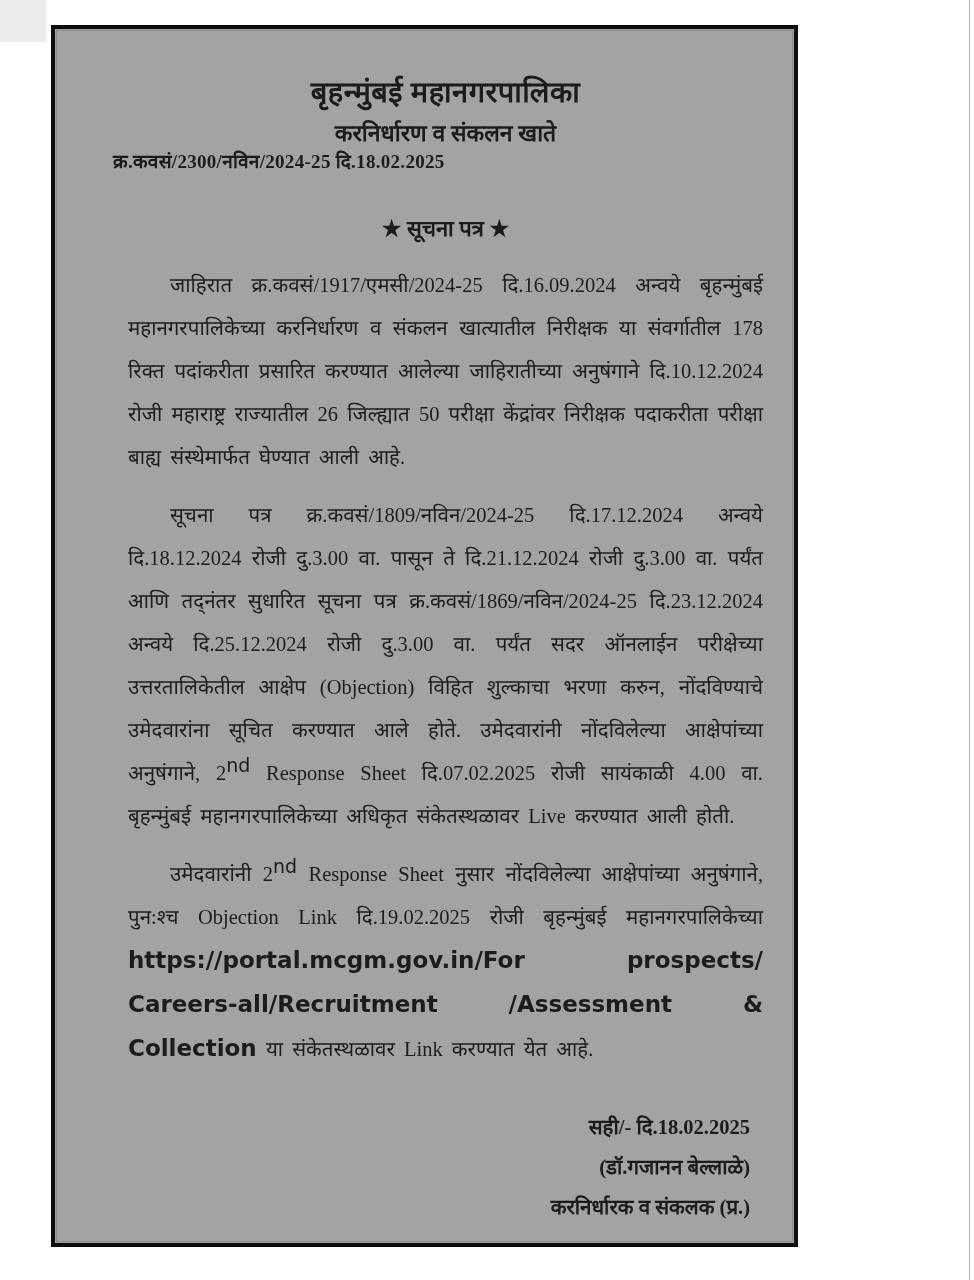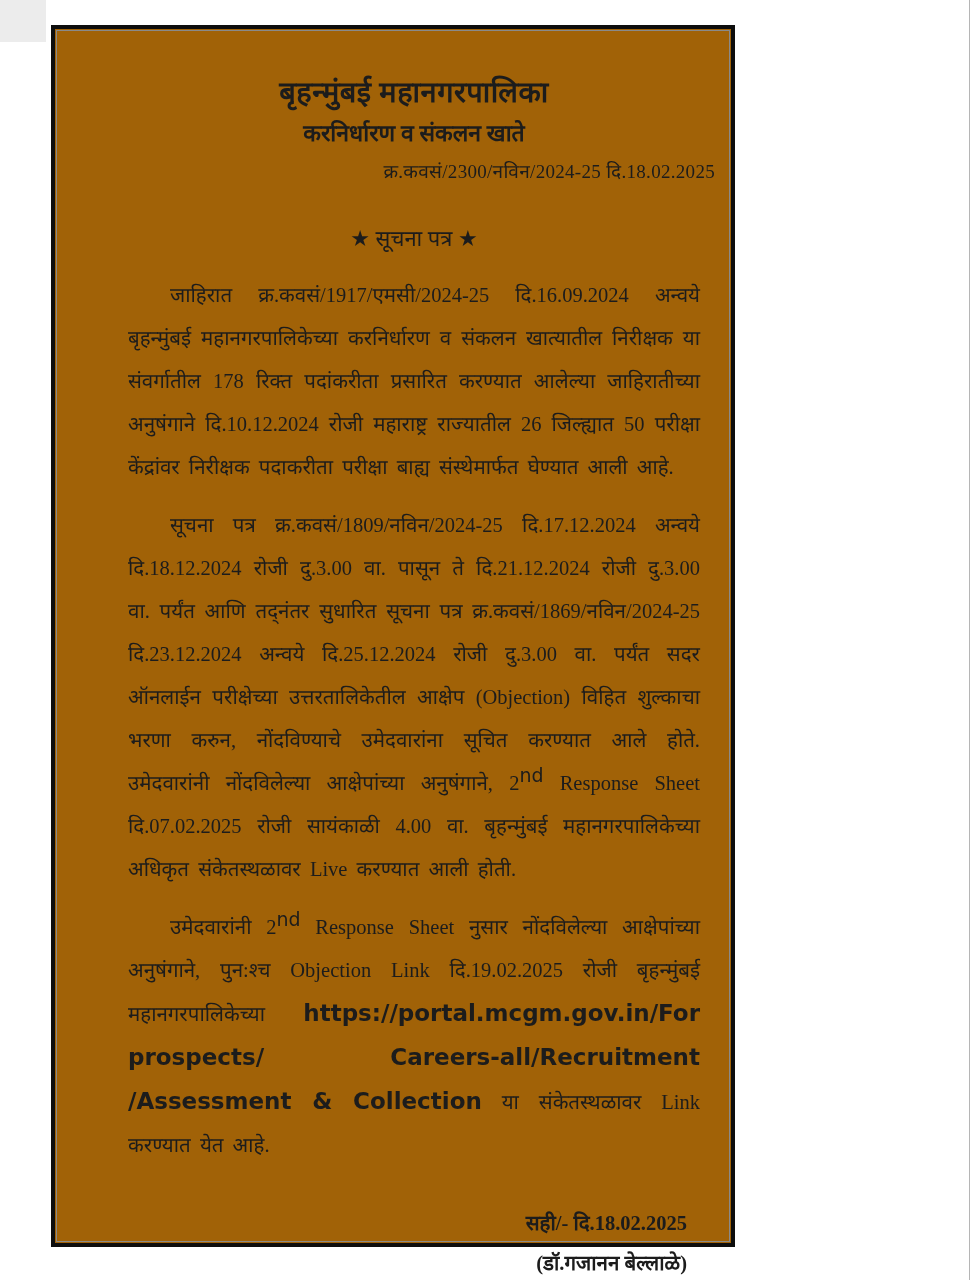--- a/index.html
+++ b/index.html
@@ -24,24 +24,24 @@
   }
   .page-edge-line {
     position: absolute;
     left: 969px; top: 0;
     width: 1px; height: 1280px;
     background: #b5b5b5;
   }
   .frame {
     position: absolute;
     left: 51px; top: 25px;
-    width: 684px; height: 1222px;
+    width: 747px; height: 1222px;
     border: 4px solid #0d0d0d;
     box-sizing: border-box;
-    background: #a16207;
+    background: #a3a3a3;
   }
   .frame-inner {
     position: absolute;
     left: 1px; top: 1px; right: 1px; bottom: 1px;
     border: 1px solid #8a8a8a;
   }
   .content {
     position: absolute;
     left: 0; top: 0; right: 0; bottom: 0;
     padding: 42px 16px 0 58px;
@@ -53,30 +53,29 @@
     font-weight: 700;
     letter-spacing: 0.5px;
   }
   .dept-name {
     text-align: center;
     font-size: 23px;
     font-weight: 700;
     margin-top: 6px;
   }
   .ref-line {
-    text-align: right;
+    text-align: left;
     font-size: 19px;
-    font-weight: 400;
-    margin-top: 10px;
+    font-weight: 700;
     letter-spacing: 0.3px;
   }
   .notice-heading {
     text-align: center;
     font-size: 22px;
-    font-weight: 400;
+    font-weight: 700;
     margin-top: 38px;
   }
   .body-text {
     margin-top: 22px;
     font-size: 20.5px;
     line-height: 43px;
     text-align: justify;
     word-spacing: 4px;
   }
   .body-text p {

